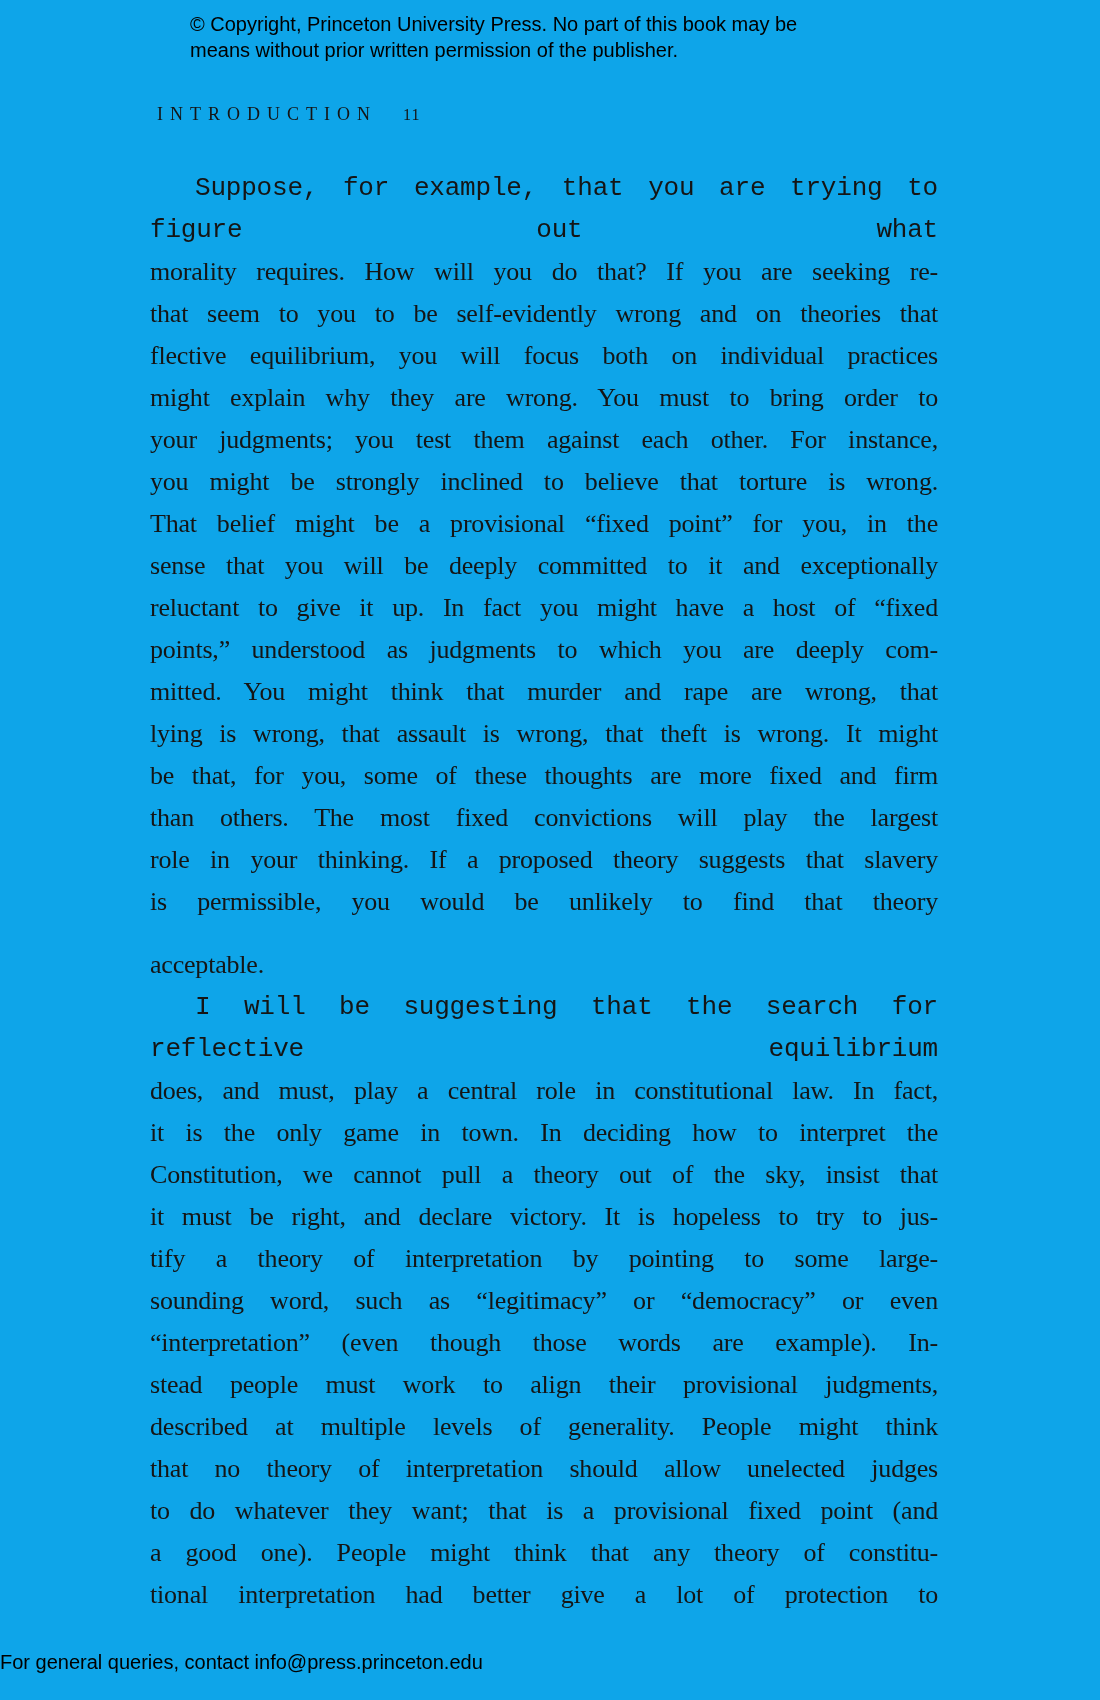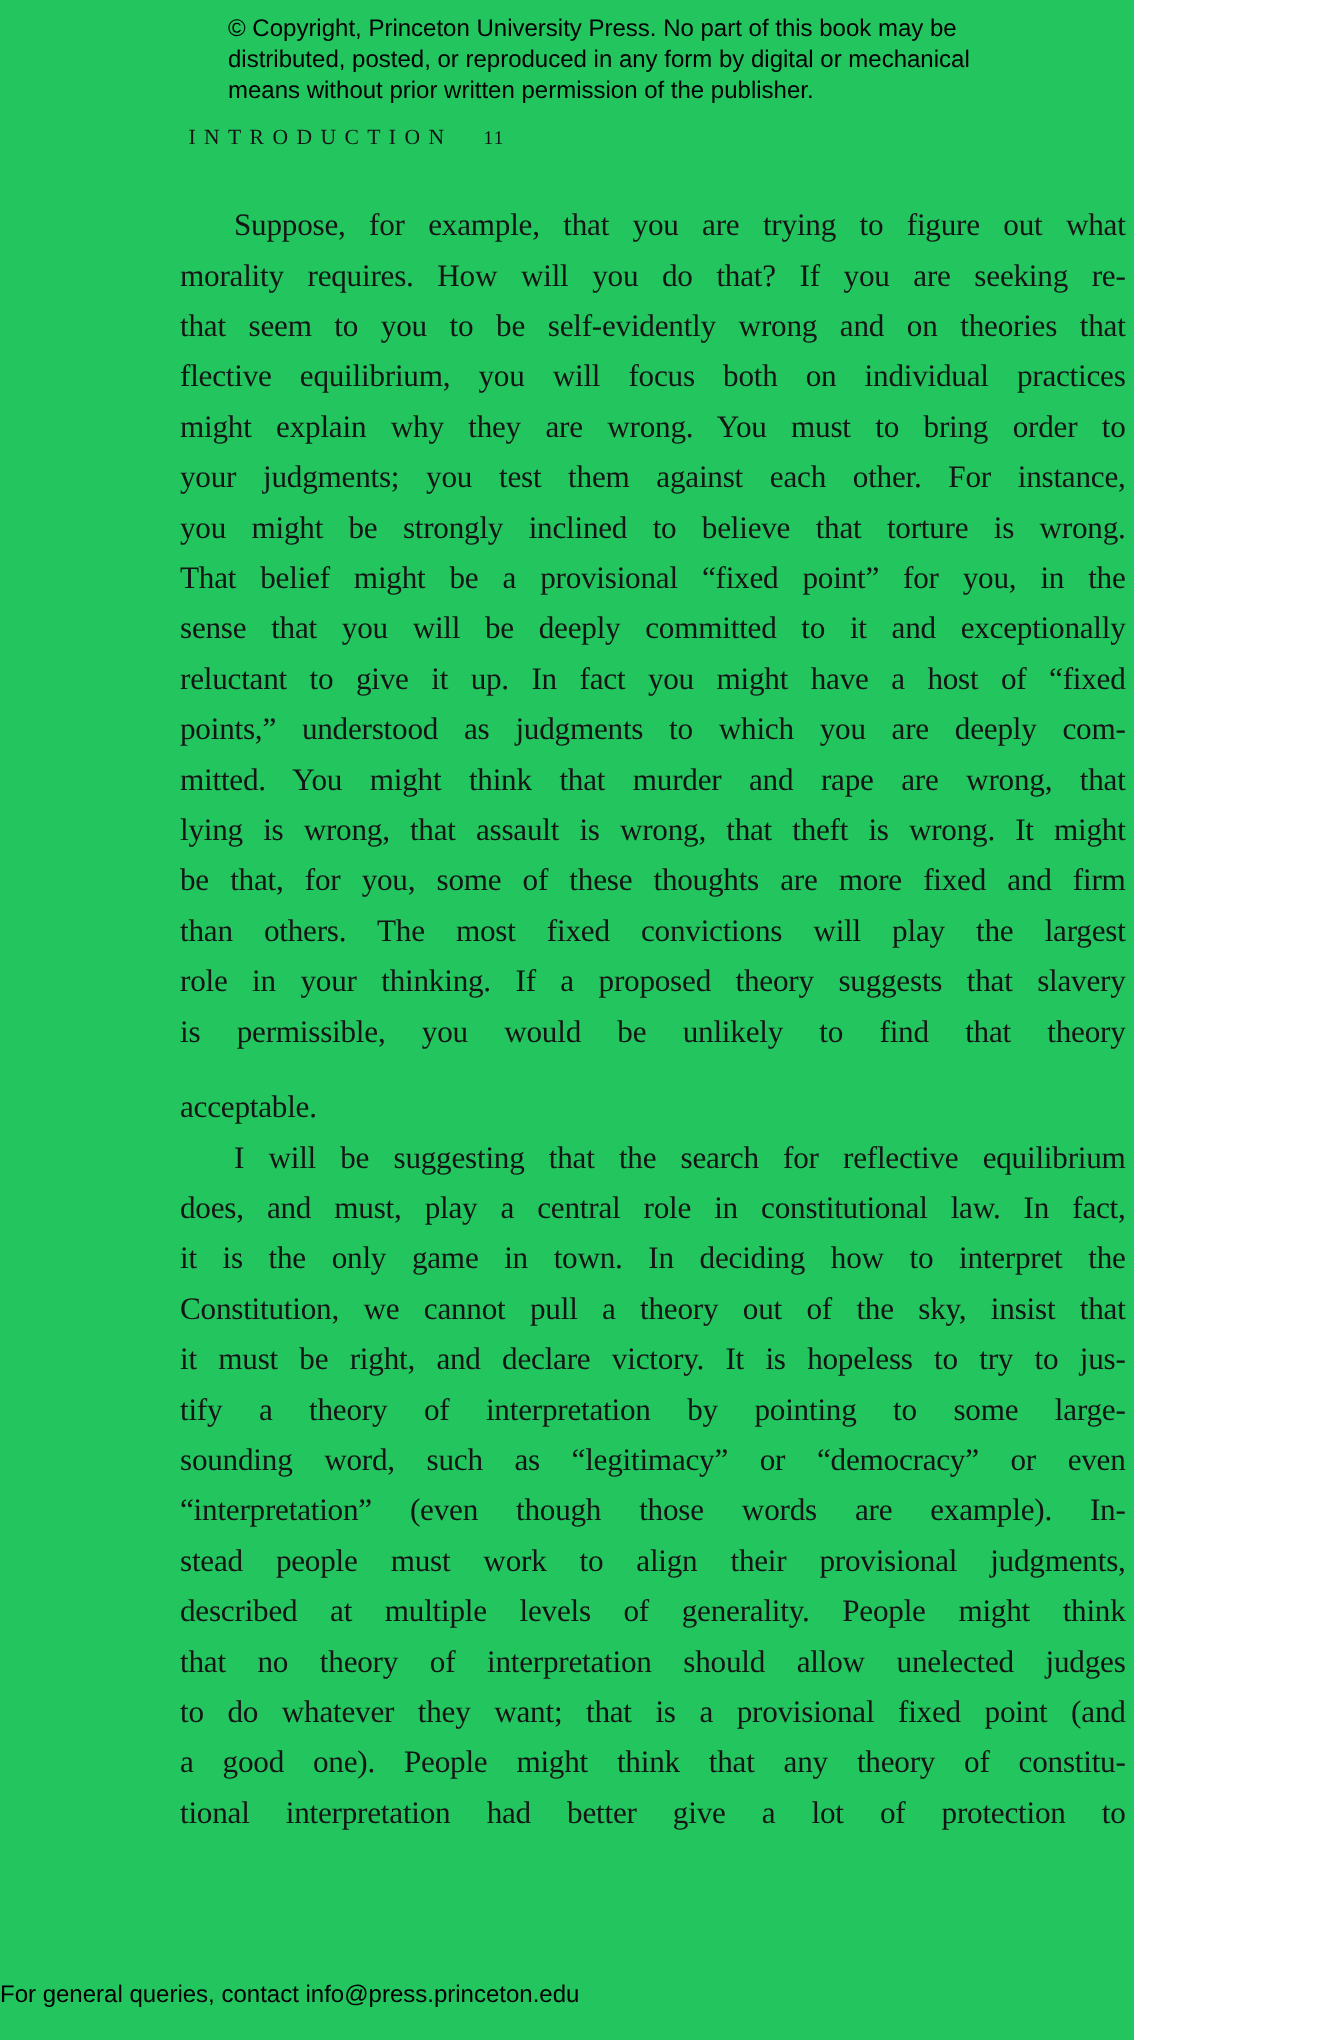--- a/index.html
+++ b/index.html
@@ -1,20 +1,20 @@
 <!DOCTYPE html>
 <html><head>
 <meta charset="utf-8">
 <style>
   html, body { margin: 0; padding: 0; background: #ffffff; }
   .page {
     position: relative;
-    width: 945px;
+    width: 1100px;
     height: 1700px;
-    background: #22c55e;
+    background: #0ea5e9;
     color: #101010;
     font-family: "Liberation Serif", serif;
     overflow: hidden;
   }
   
   .copyright {
     position: absolute;
     left: 190px;
     top: 11px;
     font-family: "Liberation Sans", sans-serif;
@@ -51,42 +51,41 @@
     width: 788px;
     font-size: 26px;
     line-height: 42px;
     letter-spacing: -0.2px;
     color: #151515;
   }
   .para .tline {
     text-align: justify;
     text-align-last: justify;
   }
-  .para .tline:first-child { text-indent: 45px; }
+  .para .tline:first-child { text-indent: 45px; font-family: Liberation Mono, monospace; }
   .para.para-end .tline:last-child { text-align-last: left; margin-top: 21px; }
   
   .footer {
     position: absolute;
     left: 0;
     top: 1651px;
     width: 1100px;
     text-align: left;
     font-family: "Liberation Sans", sans-serif;
     font-size: 20px;
     color: #000000;
   }
 </style>
 </head>
 <body>
 
 <div class="page">
 
   <div class="copyright">
       <div class="tline">© Copyright, Princeton University Press. No part of this book may be</div>
-      <div class="tline">distributed, posted, or reproduced in any form by digital or mechanical</div>
       <div class="tline">means without prior written permission of the publisher.</div>
     </div>
 
   <div class="runhead">
     <span class="rh-title">INTRODUCTION</span><span class="rh-num">11</span>
   </div>
 
   <div class="bodytext">
     <div class="para para-end">
         <div class="tline">Suppose, for example, that you are trying to figure out what</div>

